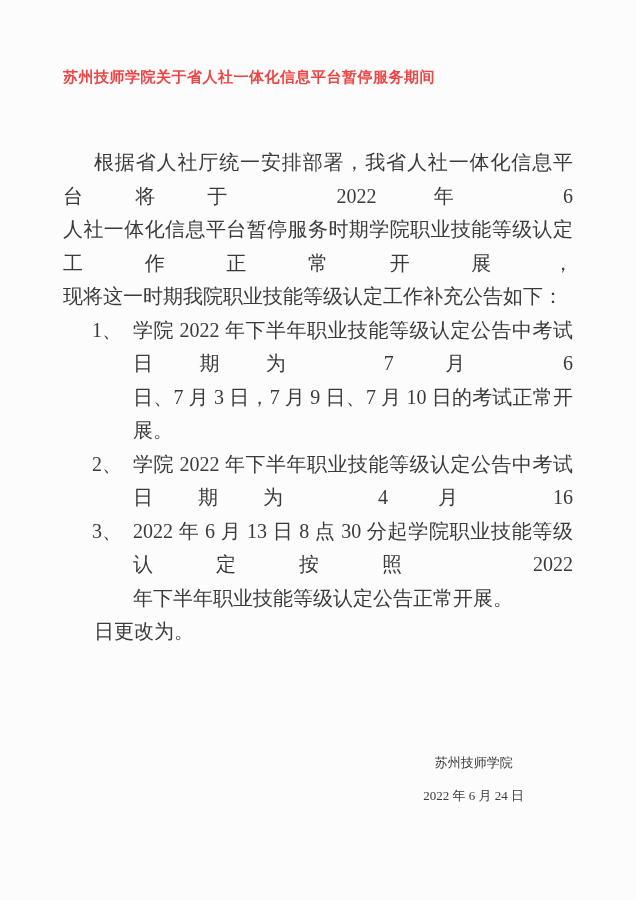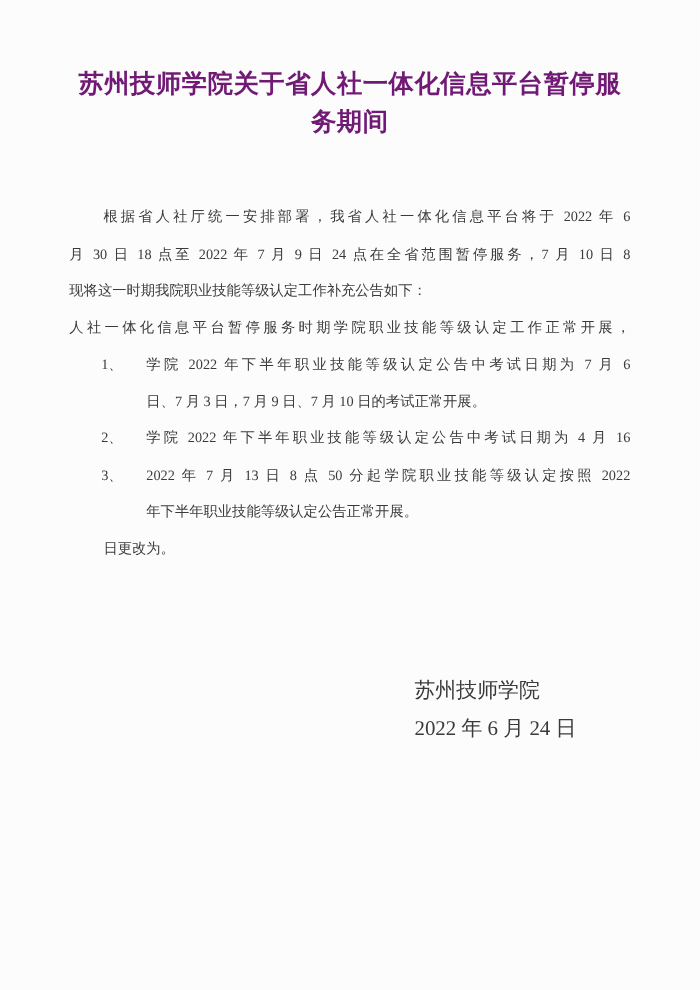--- a/index.html
+++ b/index.html
@@ -14,30 +14,29 @@
     background: #fcfcfc;
     overflow: hidden;
     color: #3a3a3a;
   }
   .content {
     padding: 0 63px;
   }
   .doc-title {
     margin: 0;
     padding-top: 60px;
-    font-size: 23px;
+    font-size: 15px;
     line-height: 34px;
     font-weight: bold;
-    text-align: center;
-    color: #701a75;
+    color: #ef4444;
     letter-spacing: 0.5px;
   }
   .doc-body {
     margin-top: 52px;
-    font-size: 13px;
+    font-size: 20px;
     line-height: 33.5px;
   }
   .line {
     text-align: justify;
     text-align-last: left;
   }
   .line.full {
     text-align-last: justify;
   }
   .line.indent {
@@ -51,58 +50,57 @@
     position: absolute;
     left: 29px;
     top: 0;
     line-height: 33.5px;
   }
   .signature-block {
     margin-top: 97px;
     margin-right: 49px;
     margin-left: auto;
     width: fit-content;
-    text-align: left;
-    font-size: 19px;
+    text-align: center;
+    font-size: 13px;
     line-height: 33.5px;
   }
 </style>
 </head>
 <body>
 
 <div class="page">
   <div class="content">
 
     <h1 class="doc-title">
       <div class="title-line">苏州技师学院关于省人社一体化信息平台暂停服务期间</div>
     </h1>
 
     <div class="doc-body">
 
       <div class="para">
         <div class="line full indent">根据省人社厅统一安排部署，我省人社一体化信息平台将于 2022 年 6</div>
-        <div class="line full">月 30 日 18 点至 2022 年 7 月 9 日 24 点在全省范围暂停服务，7 月 10 日 8</div>
+        <div class="line full">人社一体化信息平台暂停服务时期学院职业技能等级认定工作正常开展，</div>
         <div class="line">现将这一时期我院职业技能等级认定工作补充公告如下：</div>
-        <div class="line full">人社一体化信息平台暂停服务时期学院职业技能等级认定工作正常开展，</div>
       </div>
 
       <div class="list-item">
         <span class="num">1、</span>
         <div class="line full">学院 2022 年下半年职业技能等级认定公告中考试日期为 7 月 6</div>
         <div class="line">日、7 月 3 日，7 月 9 日、7 月 10 日的考试正常开展。</div>
       </div>
 
       <div class="list-item">
         <span class="num">2、</span>
         <div class="line full">学院 2022 年下半年职业技能等级认定公告中考试日期为 4 月 16</div>
       </div>
 
       <div class="list-item">
         <span class="num">3、</span>
-        <div class="line full">2022 年 7 月 13 日 8 点 50 分起学院职业技能等级认定按照 2022</div>
+        <div class="line full">2022 年 6 月 13 日 8 点 30 分起学院职业技能等级认定按照 2022</div>
         <div class="line">年下半年职业技能等级认定公告正常开展。</div>
       </div>
 
       <div class="line indent">日更改为。</div>
 
     </div>
 
     <div class="signature-block">
       <div class="sig-name">苏州技师学院</div>
       <div class="sig-date">2022 年 6 月 24 日</div>

